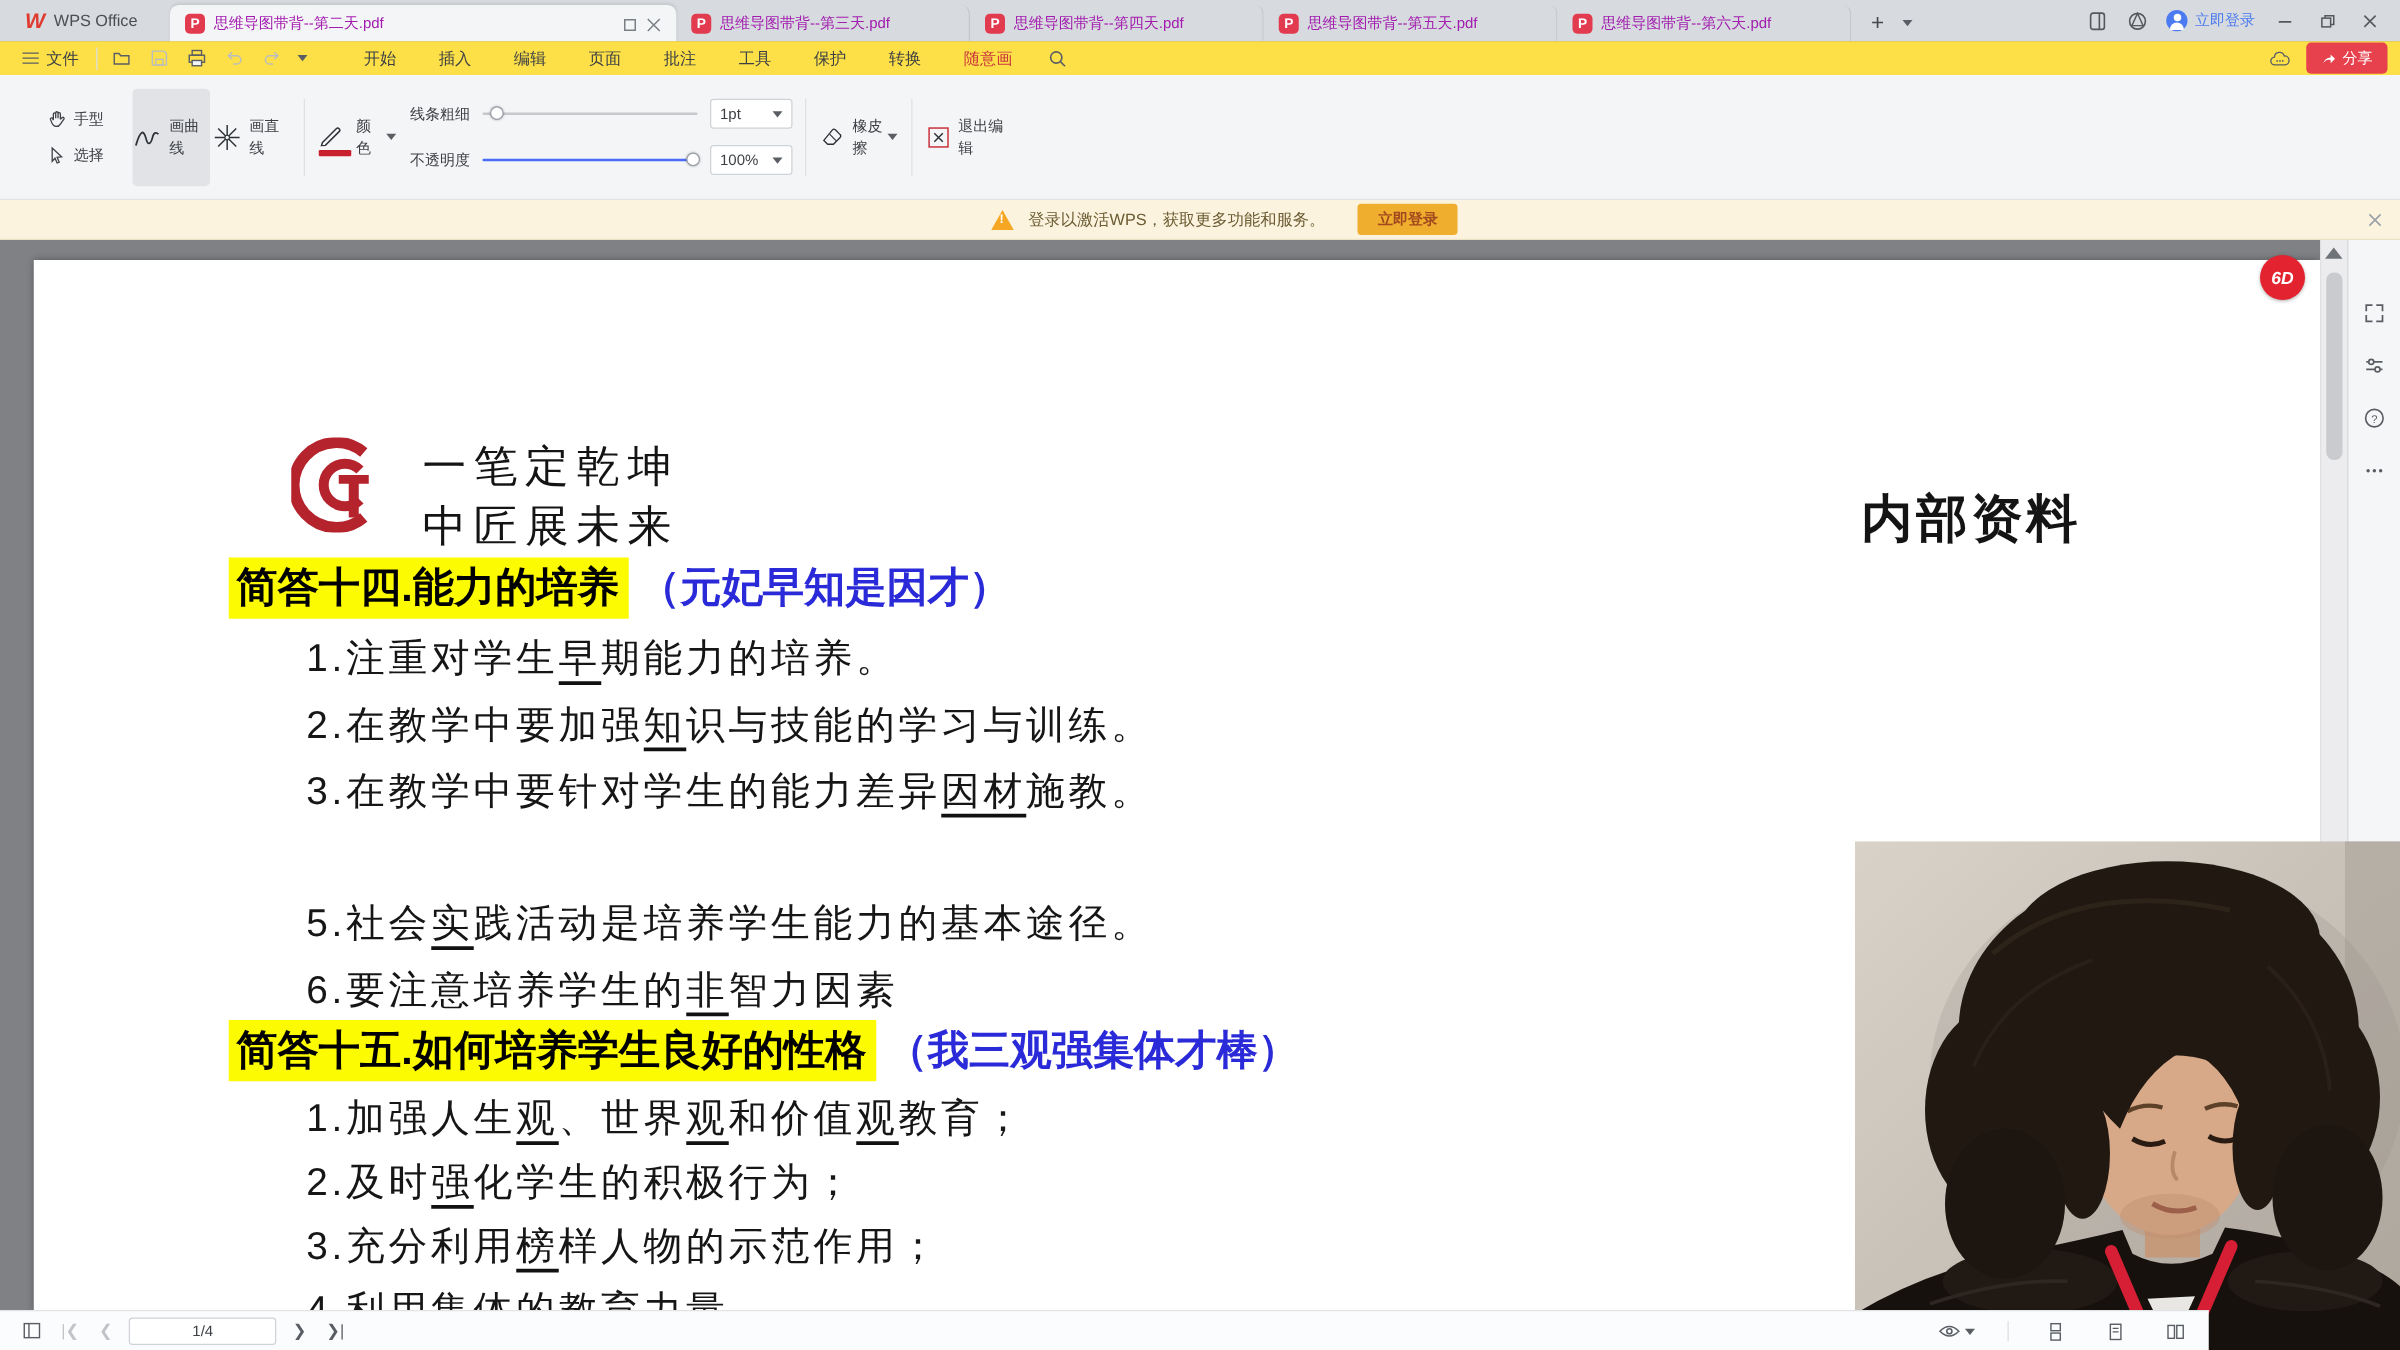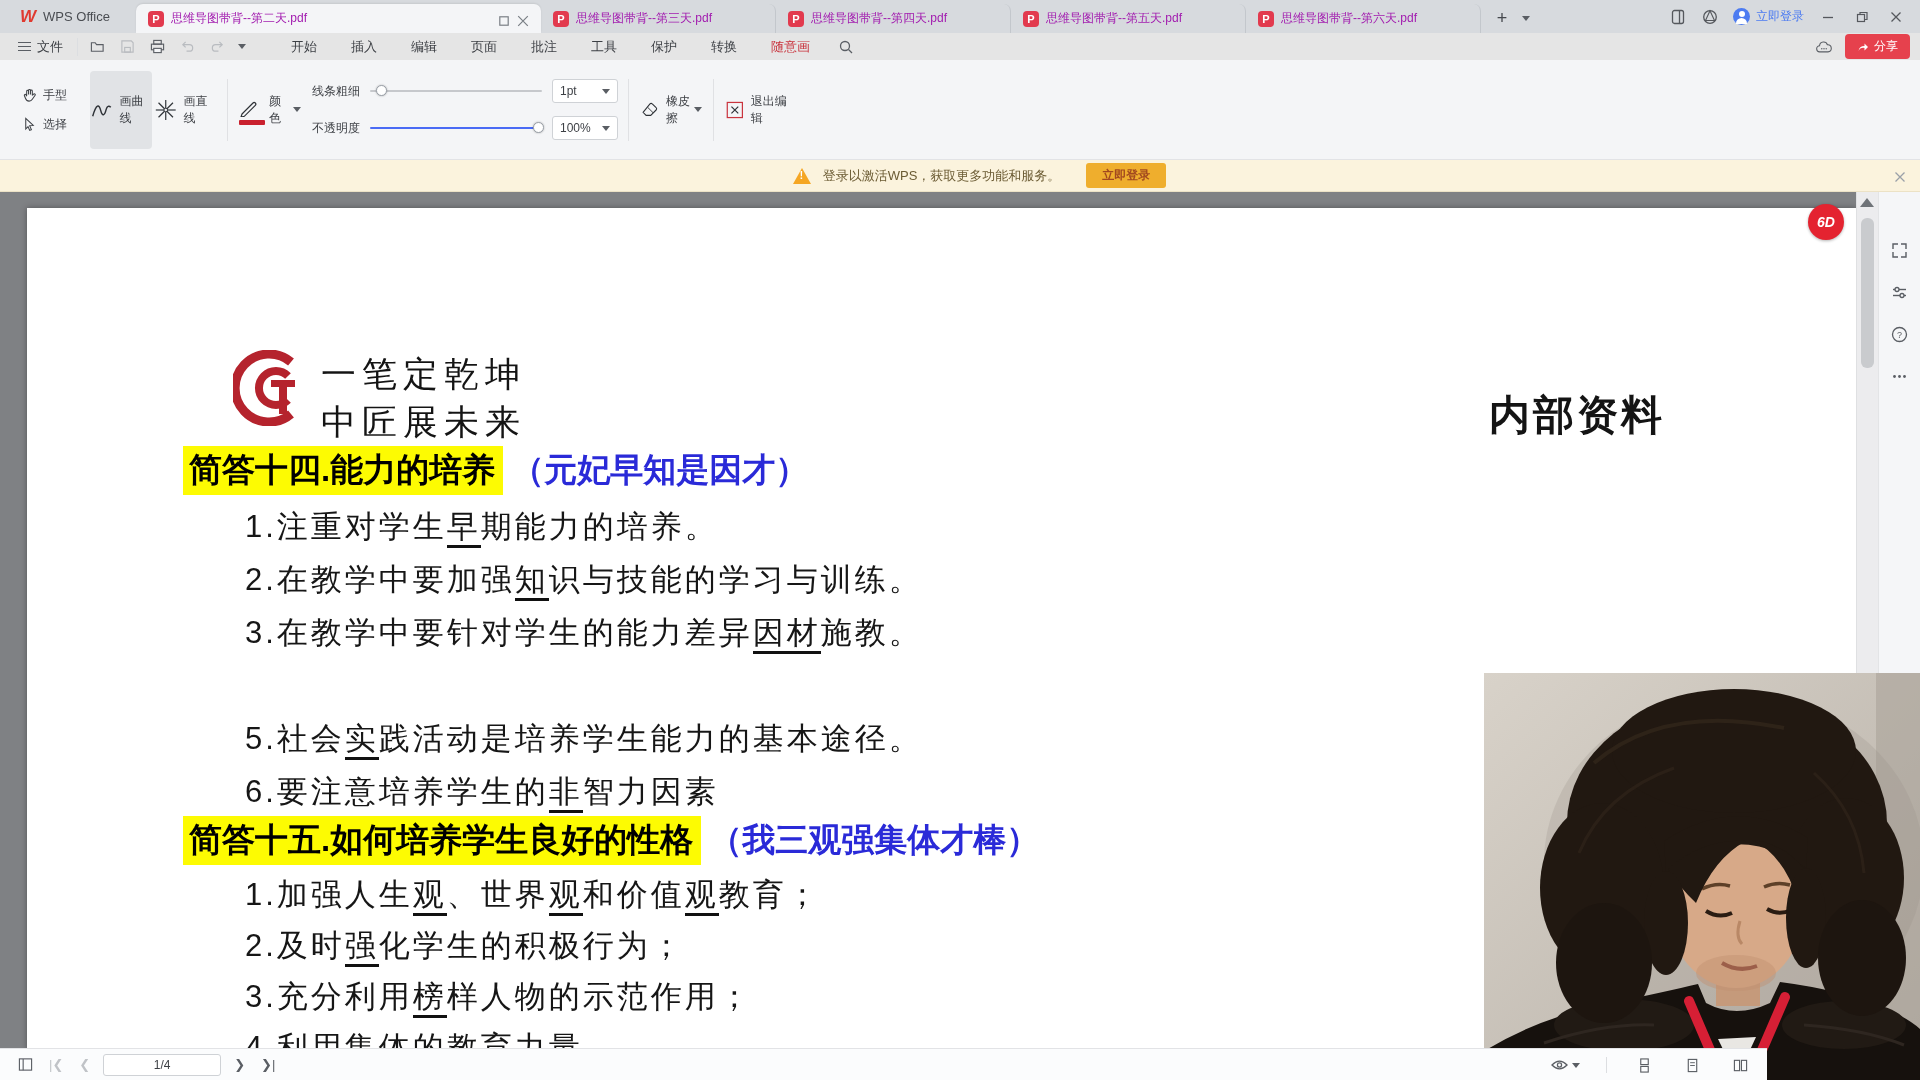--- a/index.html
+++ b/index.html
@@ -26,38 +26,38 @@
   .tb-icon svg{width:16px;height:16px;}
   .login{display:flex;align-items:center;gap:6px;cursor:pointer;}
   .avatar{width:17px;height:17px;border-radius:50%;background:var(--login-blue);position:relative;}
   .avatar::before{content:"";position:absolute;left:5.5px;top:3px;width:6px;height:6px;border-radius:50%;background:#fff;}
   .avatar::after{content:"";position:absolute;left:3px;top:10px;width:11px;height:6px;border-radius:6px 6px 0 0;background:#fff;}
   .login-label{font-size:12px;color:var(--login-blue);}
   .winbtn{width:20px;height:20px;display:flex;align-items:center;justify-content:center;color:#55585d;font-size:13px;cursor:pointer;}
   .winbtn svg{width:12px;height:12px;}
 
   
-  .menubar{position:absolute;left:0;top:33px;width:1920px;height:27px;background:#e5e5e5;display:flex;align-items:center;}
+  .menubar{position:absolute;left:0;top:33px;width:1920px;height:27px;background:#fde047;display:flex;align-items:center;}
   .file-btn{display:flex;align-items:center;gap:6px;padding:0 14px 0 18px;cursor:pointer;}
   .hamb{width:13px;height:9px;border-top:1.5px solid #5a5e64;border-bottom:1.5px solid #5a5e64;position:relative;}
   .hamb::before{content:"";position:absolute;left:0;top:2.8px;width:13px;height:1.5px;background:#5a5e64;}
   .file-label{font-size:13px;color:#3c3f44;}
   .qat{display:flex;align-items:center;gap:12px;padding:0 10px;border-left:1px solid #dcdee1;}
   .qat .tb-icon svg{width:15px;height:15px;}
   #menu-items{display:flex;align-items:center;margin-left:18px;}
   .menu-item{position:relative;font-size:13px;color:#3c3f44;padding:4px 17px;cursor:pointer;}
   .menu-item.active{color:var(--active-menu-red);font-weight:400;}
   .menu-item.active::after{content:"";position:absolute;left:14px;right:14px;bottom:-3px;height:3px;background:var(--active-menu-red);}
   .menu-search{margin-left:10px;cursor:pointer;}
   .mb-right{position:absolute;right:0;top:0;height:27px;display:flex;align-items:center;gap:12px;padding-right:10px;}
   .share-btn{display:flex;align-items:center;gap:5px;background:var(--share-red);color:#fff;font-size:12px;border-radius:4px;padding:4px 12px;cursor:pointer;}
   .share-btn svg{width:12px;height:12px;}
 
   
-  .toolbar{position:absolute;left:0;top:60px;width:1920px;height:100px;background:#f4f5f7;border-bottom:1px solid #e2e3e6;display:flex;align-items:center;padding-left:14px;}
+  .toolbar{position:absolute;left:0;top:60px;width:1920px;height:100px;background:#f4f5f7;border-bottom:1px solid #e2e3e6;display:flex;align-items:center;padding-left:30px;}
   .tgroup{display:flex;align-items:center;height:84px;}
   .vdiv{width:1px;height:62px;background:#e0e1e4;margin:0 10px;}
   .small-rows{display:flex;flex-direction:column;gap:6px;}
   .small-tool{display:flex;align-items:center;gap:6px;padding:3px 8px;border-radius:3px;cursor:pointer;}
   .small-tool svg{width:15px;height:15px;}
   .small-label{font-size:12px;color:#3c3f44;}
   .big-tool{display:flex;flex-direction:row;align-items:center;justify-content:center;gap:6px;width:62px;height:78px;border-radius:4px;cursor:pointer;margin:0 1px;}
   .big-tool.selected{background:#e1e3e6;}
   .big-tool svg{width:26px;height:26px;}
   .big-label{font-size:12px;color:#3c3f44;display:flex;align-items:center;gap:3px;}
@@ -78,21 +78,21 @@
   .warn-tri::after{content:"!";position:absolute;left:-2px;top:2px;font-size:10px;font-weight:700;color:#fff;}
   .notif-msg{font-size:13px;color:#6b5b33;}
   .notif-btn{background:var(--notif-btn);color:#a2491f;font-size:12px;font-weight:700;padding:4px 16px;border-radius:3px;cursor:pointer;margin-left:14px;}
   .notif-close{position:absolute;right:12px;top:9px;width:14px;height:14px;cursor:pointer;}
   .notif-close svg{width:12px;height:12px;}
 
   
   .docarea{position:absolute;left:0;top:192px;width:1920px;height:856px;background:#7f8184;}
   .page{position:absolute;left:27px;top:16px;width:1829px;height:842px;background:#ffffff;box-shadow:0 0 6px rgba(0,0,0,.35);overflow:hidden;}
   .docfont{font-family:"DejaVu Serif","Liberation Serif",serif;color:#141414;}
-  .brand-row{position:absolute;left:206px;top:142px;display:flex;gap:18px;align-items:flex-start;justify-content:space-between;}
+  .brand-row{position:absolute;left:206px;top:142px;display:flex;gap:35px;align-items:flex-start;justify-content:space-between;}
   .brand-logo{width:70px;height:76px;}
   .brand-text{font-size:35px;line-height:48px;letter-spacing:6px;}
   .watermark{position:absolute;left:1462px;top:180px;font-size:41px;font-weight:700;letter-spacing:3px;}
   .doc-heading-line{position:absolute;white-space:nowrap;font-size:33px;font-weight:700;font-family:"DejaVu Serif","Liberation Serif",serif;}
   .doc-heading-line .hl{background:var(--highlight-yellow);padding:5px 8px 7px 6px;color:#000;}
   .doc-heading-line .mn{color:var(--doc-blue);margin-left:8px;}
   .doc-line{position:absolute;white-space:nowrap;font-size:31px;font-family:"DejaVu Serif","Liberation Serif",serif;color:#161616;letter-spacing:3px;}
   .doc-line .useg{border-bottom:3.5px solid #111;padding-bottom:1px;}
 
   

